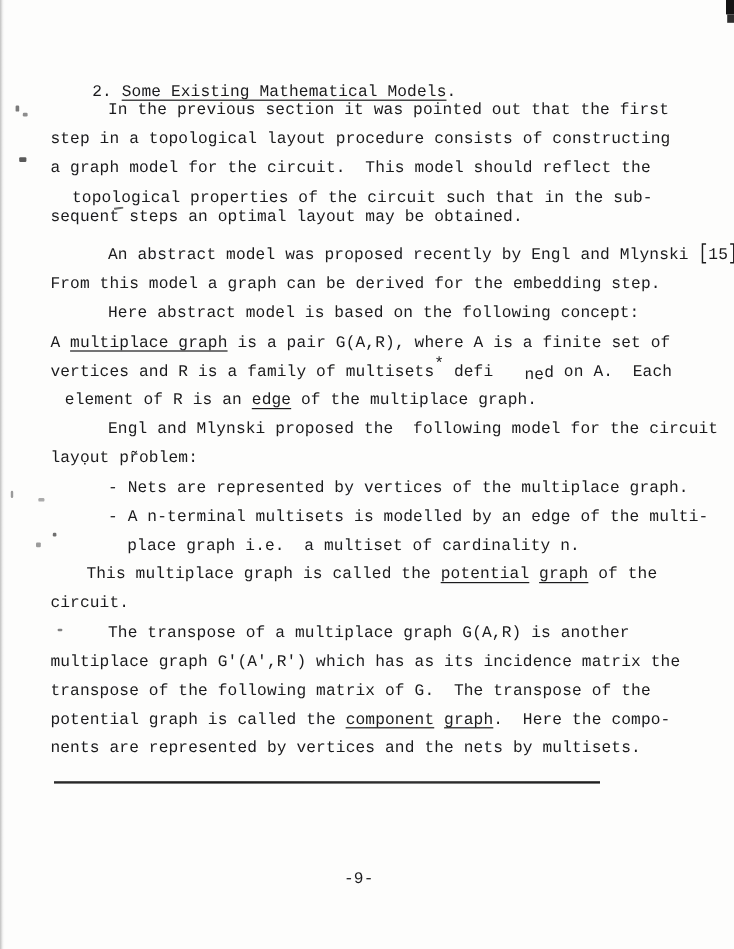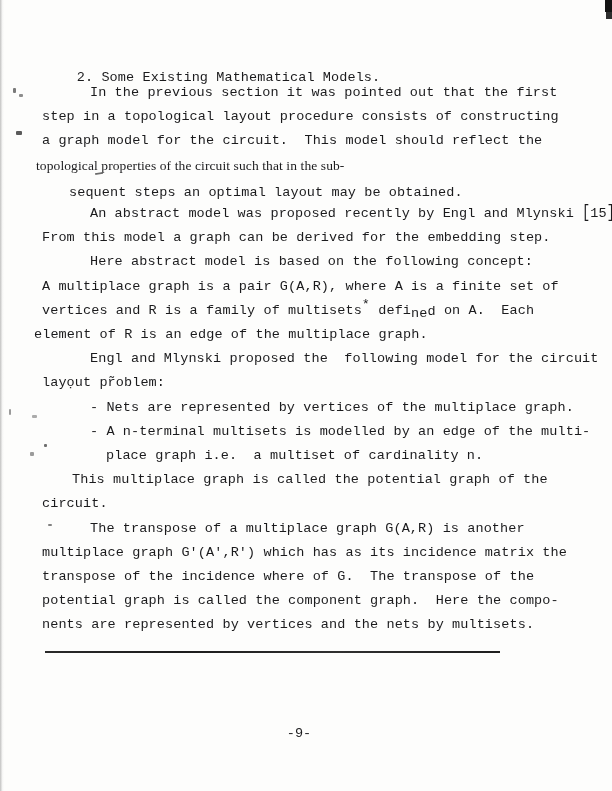--- a/index.html
+++ b/index.html
@@ -18,20 +18,21 @@
   }
   .page{position:absolute;inset:0;}
   .tline{
     position:absolute;
     font-size:13.5px;
     line-height:16px;
     white-space:pre;
     letter-spacing:0.1px;
   }
   .u{
+    text-decoration:underline;
     text-underline-offset:3px;
     text-decoration-thickness:1.2px;
   }
   .sup{position:relative;top:-6px;}
   .big{
     display:inline-block;
     transform:scaleY(1.35);
     transform-origin:50% 60%;
   }
   .heading{top:54px;left:44px;}
@@ -82,38 +83,38 @@
   <div class="edge-shadow"></div>
 
   <div class="tline heading">
     <span>2. </span><span class="u">Some Existing Mathematical Models</span><span>.</span>
   </div>
 
   <div id="lines">
       <div class="tline" style="top: 85px; left: 90px; text-align: right;"><span>In the previous section it was pointed out that the first</span></div>
       <div class="tline" style="top: 109.2px; left: 42px;"><span>step in a topological layout procedure consists of constructing</span></div>
       <div class="tline" style="top: 133.4px; left: 42px;"><span>a graph model for the circuit.  This model should reflect the</span></div>
-      <div class="tline" style="top: 157.6px; left: 36px; font-family: Liberation Serif, serif;"><span>topological properties of the circuit such that in the sub-</span></div>
-      <div class="tline" style="top: 185px; left: 42px; margin-left: 27px;"><span>sequent steps an optimal layout may be obtained.</span></div>
+      <div class="tline" style="top: 157.6px; left: 60px;"><span>topological properties of the circuit such that in the sub-</span></div>
+      <div class="tline" style="top: 174px; left: 42px;"><span>sequent steps an optimal layout may be obtained.</span></div>
       <div class="tline" style="top: 206px; left: 90px;"><span>An abstract model was proposed recently by Engl and Mlynski </span><span class="big">[</span><span>15</span><span class="big">]</span></div>
       <div class="tline" style="top: 230.2px; left: 42px;"><span>From this model a graph can be derived for the embedding step.</span></div>
       <div class="tline" style="top: 254.4px; left: 90px;"><span>Here abstract model is based on the following concept:</span></div>
       <div class="tline" style="top: 278.6px; left: 42px;"><span>A </span><span class="u">multiplace graph</span><span> is a pair G(A,R), where A is a finite set of</span></div>
-      <div class="tline" style="top: 302.8px; left: 42px;"><span>vertices and R is a family of multisets</span><span class="sup">*</span><span> defi</span><span style="position: relative; top: 3px;">ne</span><span style="position: relative; top: 1px;">d</span><span> on A.  Each</span></div>
-      <div class="tline" style="top: 327px; left: 34px;"><span>element of R is an </span><span class="u">edge</span><span> of the multiplace graph.</span></div>
+      <div class="tline" style="top: 302.8px; left: 42px;"><span>vertices and R is a family of multisets</span><span class="sup">*</span><span> defi</span><span style="position: relative; top: 3px; margin-left: 26px;">ne</span><span style="position: relative; top: 1px;">d</span><span> on A.  Each</span></div>
+      <div class="tline" style="top: 327px; left: 54px;"><span>element of R is an </span><span class="u">edge</span><span> of the multiplace graph.</span></div>
       <div class="tline" style="top: 351.2px; left: 90px;"><span>Engl and Mlynski proposed the  following model for the circuit</span></div>
       <div class="tline" style="top: 375.4px; left: 42px;"><span>layọut pr̃oblem:</span></div>
       <div class="tline" style="top: 399.6px; left: 90px;"><span>- Nets are represented by vertices of the multiplace graph.</span></div>
       <div class="tline" style="top: 423.8px; left: 90px;"><span>- A n-terminal multisets is modelled by an edge of the multi-</span></div>
       <div class="tline" style="top: 448px; left: 106px;"><span>place graph i.e.  a multiset of cardinality n.</span></div>
       <div class="tline" style="top: 472.2px; left: 72px;"><span>This multiplace graph is called the </span><span class="u">potential</span><span> </span><span class="u">graph</span><span> of the</span></div>
       <div class="tline" style="top: 496.4px; left: 42px;"><span>circuit.</span></div>
       <div class="tline" style="top: 520.6px; left: 90px;"><span>The transpose of a multiplace graph G(A,R) is another</span></div>
       <div class="tline" style="top: 544.8px; left: 42px;"><span>multiplace graph G'(A',R') which has as its incidence matrix the</span></div>
-      <div class="tline" style="top: 569px; left: 42px;"><span>transpose of the incidence where of G.  The transpose of the</span></div>
+      <div class="tline" style="top: 569px; left: 42px;"><span>transpose of the following matrix of G.  The transpose of the</span></div>
       <div class="tline" style="top: 593.2px; left: 42px;"><span>potential graph is called the </span><span class="u">component</span><span> </span><span class="u">graph</span><span>.  Here the compo-</span></div>
       <div class="tline" style="top: 617.4px; left: 42px;"><span>nents are represented by vertices and the nets by multisets.</span></div>
     </div>
 
   <div class="footnote-rule"></div>
   <div class="tline page-number">-9-</div>
 
   <div class="corner-mark"></div>
   <div class="corner-mark2"></div>
 

